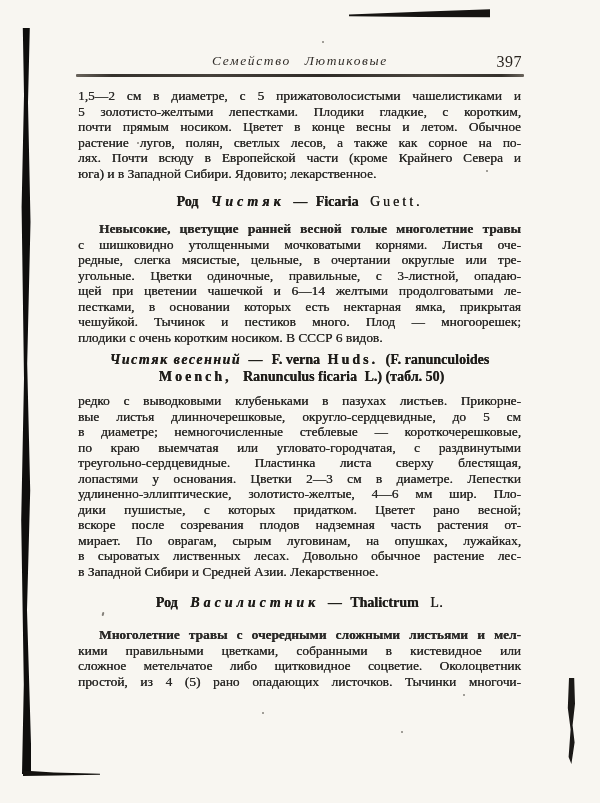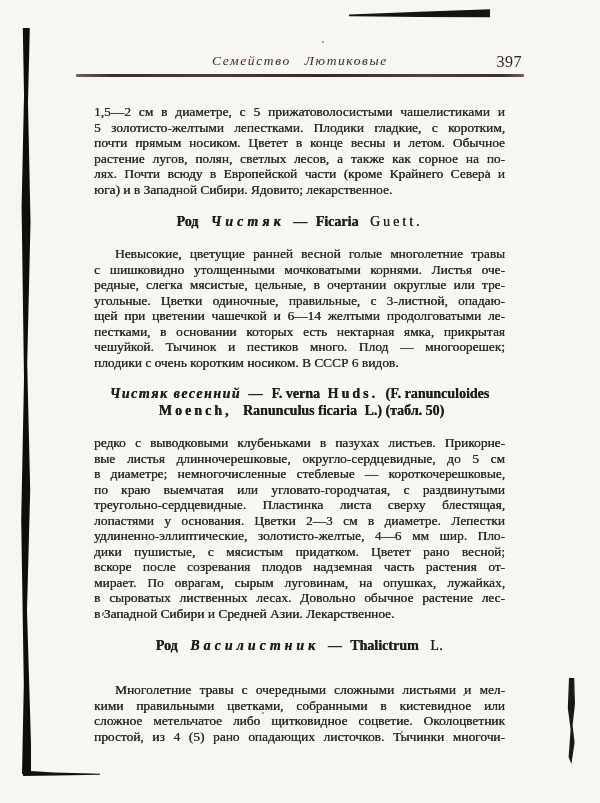--- a/index.html
+++ b/index.html
@@ -47,24 +47,24 @@
     position:absolute;left:76px;top:74px;width:448px;height:2.5px;
     background:linear-gradient(90deg,#6a645c 0%,#35312c 8%,#45403a 30%,#2f2b27 55%,#4a453e 78%,#35312c 95%,#6a645c 100%);
     border-radius:1px;
   }
   
   .text-block{
     position:absolute;left:78px;top:88px;width:443px;
     font-size:13.4px;line-height:15.5px;
     text-shadow:.25px 0 0 currentColor;
   }
-  .para{margin:16px;}
+  .para{margin:0;}
   .line{display:block;text-align:justify;text-align-last:justify;}
   .line.end{text-align-last:left;}
-  .line.ind{text-indent:21px;}
+  .line.ind{text-indent:21px;font-weight:bold;}
   
   .genus-heading{
     text-align:center;text-align-last:center;
     font-size:14px;line-height:17px;
     margin:12px 0 11px;color:#1f1d1a;
   }
   .genus-heading .b{font-weight:bold;}
   .genus-heading .sp{font-weight:bold;letter-spacing:4px;margin-left:9px;font-style:italic;}
   .genus-heading .dash{font-weight:bold;margin:0 5px;}
   .genus-heading .auth{letter-spacing:3px;margin-left:8px;font-weight:normal;}
@@ -148,28 +148,28 @@
     </h3>
 
     <p class="para">
       <span class="line">редко с выводковыми клубеньками в пазухах листьев. Прикорне-</span>
       <span class="line">вые листья длинночерешковые, округло-сердцевидные, до 5 см</span>
       <span class="line">в диаметре; немногочисленные стеблевые — короткочерешковые,</span>
       <span class="line">по краю выемчатая или угловато-городчатая, с раздвинутыми</span>
       <span class="line">треугольно-сердцевидные. Пластинка листа сверху блестящая,</span>
       <span class="line">лопастями у основания. Цветки 2—3 см в диаметре. Лепестки</span>
       <span class="line">удлиненно-эллиптические, золотисто-желтые, 4—6 мм шир. Пло-</span>
-      <span class="line">дики пушистые, с мясистым придатком. Цветет рано весной;</span>
+      <span class="line">дики пушистые, с которых придатком. Цветет рано весной;</span>
       <span class="line">вскоре после созревания плодов надземная часть растения от-</span>
       <span class="line">мирает. По оврагам, сырым луговинам, на опушках, лужайках,</span>
       <span class="line">в сыроватых лиственных лесах. Довольно обычное растение лес-</span>
       <span class="line end">в Западной Сибири и Средней Азии. Лекарственное.</span>
     </p>
 
-    <h2 class="genus-heading" style="margin-top:15px;margin-bottom:28px;">
+    <h2 class="genus-heading" style="margin-top:15px;margin-bottom:16px;">
       <span class="b">Род</span>
       <span class="sp">Василистник</span>
       <span class="dash">—</span>
       <span class="b">Thalictrum</span>
       <span class="auth" style="letter-spacing:.5px;">L.</span>
     </h2>
 
     <p class="para">
       <span class="line ind">Многолетние травы с очередными сложными листьями и мел-</span>
       <span class="line">кими правильными цветками, собранными в кистевидное или</span>

